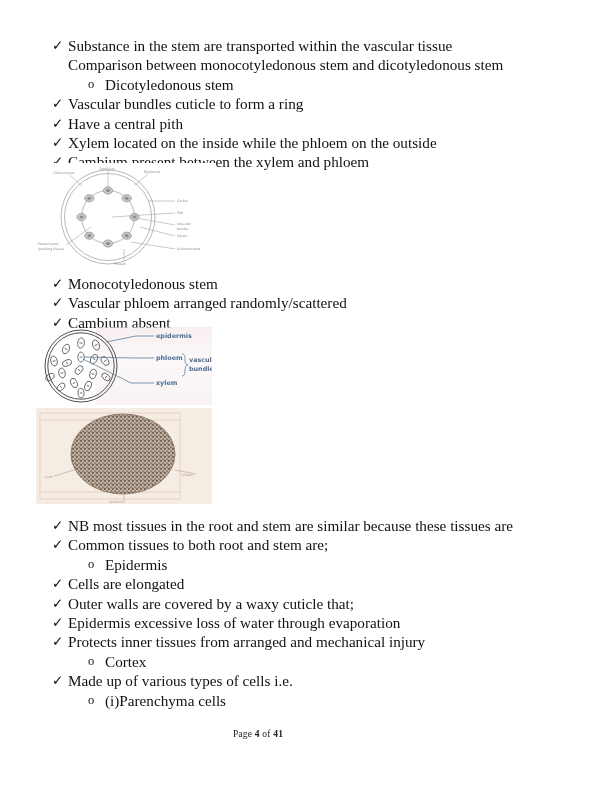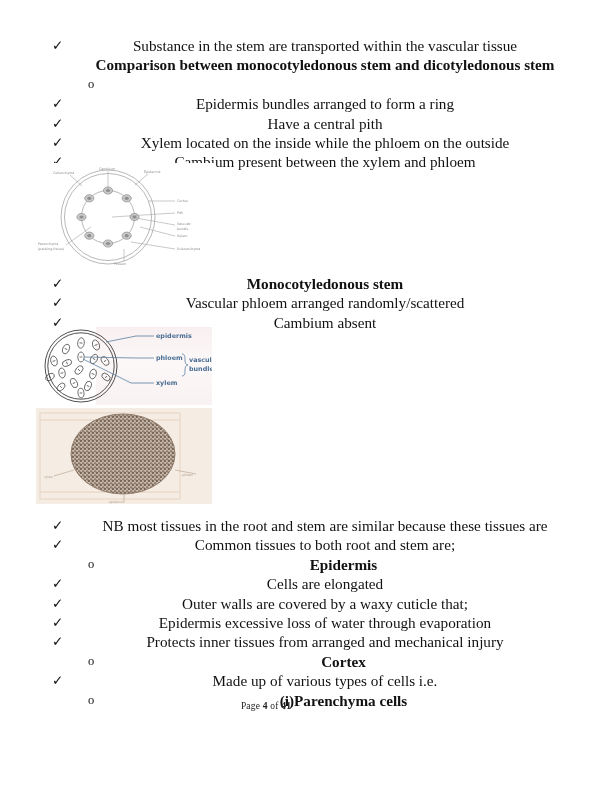--- a/index.html
+++ b/index.html
@@ -38,34 +38,33 @@
   .line .bullet {
     width: 16px;
     flex: 0 0 16px;
     font-size: 13.5px;
     line-height: 19.4px;
     text-align: left;
     color: #111;
   }
   .line .txt {
     flex: 1 1 auto;
-    text-align: center;
   }
   .line.nobullet .txt {
     margin-left: 16px;
   }
   .line.sub {
     padding-left: 36px;
   }
   .line.sub .bullet {
     width: 17px;
     flex: 0 0 17px;
     font-size: 12.5px;
   }
-  .bold { font-weight: bold; }
+  .bold { font-weight: normal; }
 
   
   #fig-dicot {
     position: absolute;
     left: 36px;
     top: 163px;
     width: 180px;
     height: 103px;
   }
   #fig-dicot svg { display: block; }
@@ -99,49 +98,49 @@
     width: 176px;
     height: 96px;
     background: #f5ece3;
   }
   #fig-micro svg { display: block; }
 
   
   #footer {
     position: absolute;
     left: 0;
-    top: 701px;
+    top: 729px;
     width: 516px;
     text-align: center;
     font-size: 9.5px;
     color: #222;
     letter-spacing: .2px;
-    padding-left: 8px;
   }
   #footer .pf { font-weight: bold; }
 </style>
 </head>
 <body>
 
 <div class="page">
 
   <div class="block" id="block-top" style="top:36px;">
       <div class="line">
         <span class="bullet">✓</span>
         <span class="txt">Substance in the stem are transported within the vascular tissue</span>
       </div>
       <div class="line nobullet">
         <span class="txt bold">Comparison between monocotyledonous stem and dicotyledonous stem</span>
       </div>
       <div class="line sub">
         <span class="bullet">o</span>
-      </div>
-      <div class="line">
-        <span class="bullet">✓</span>
-        <span class="txt">Epidermis bundles arranged to form a ring</span>
+        <span class="txt bold">Dicotyledonous stem</span>
+      </div>
+      <div class="line">
+        <span class="bullet">✓</span>
+        <span class="txt">Vascular bundles cuticle to form a ring</span>
       </div>
       <div class="line">
         <span class="bullet">✓</span>
         <span class="txt">Have a central pith</span>
       </div>
       <div class="line">
         <span class="bullet">✓</span>
         <span class="txt">Xylem located on the inside while the phloem on the outside</span>
       </div>
       <div class="line">

